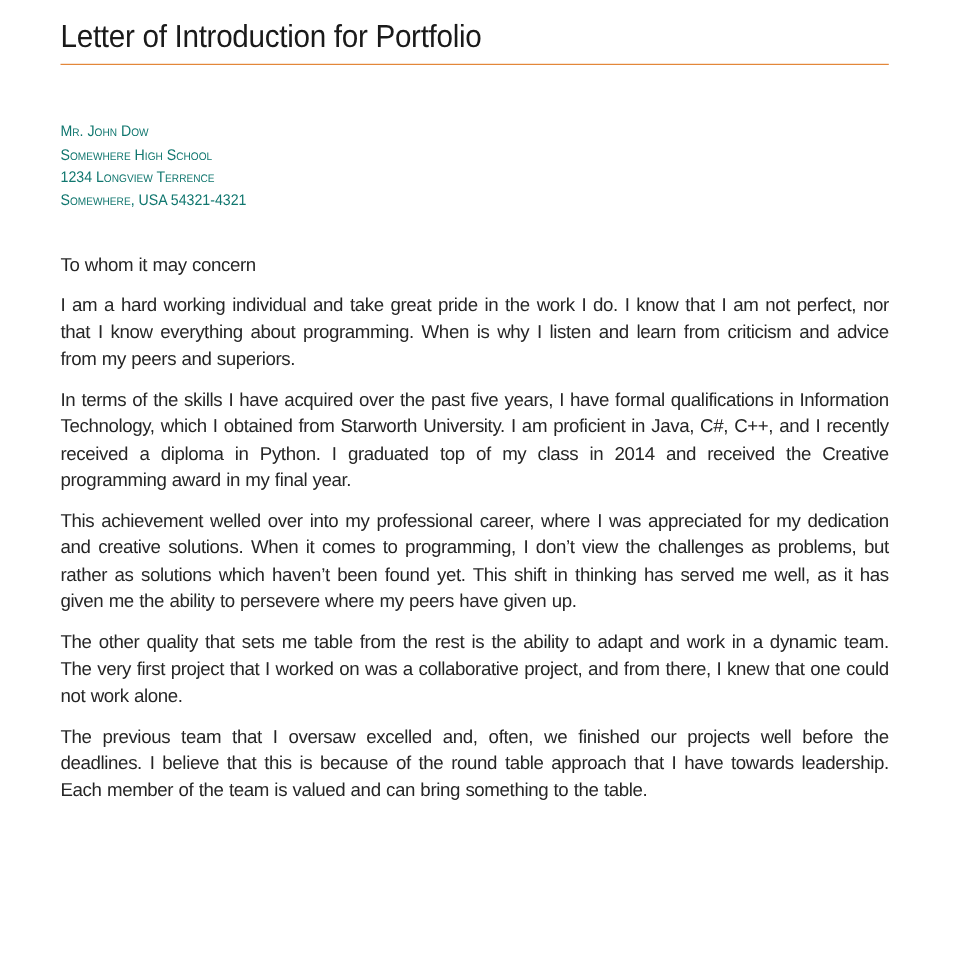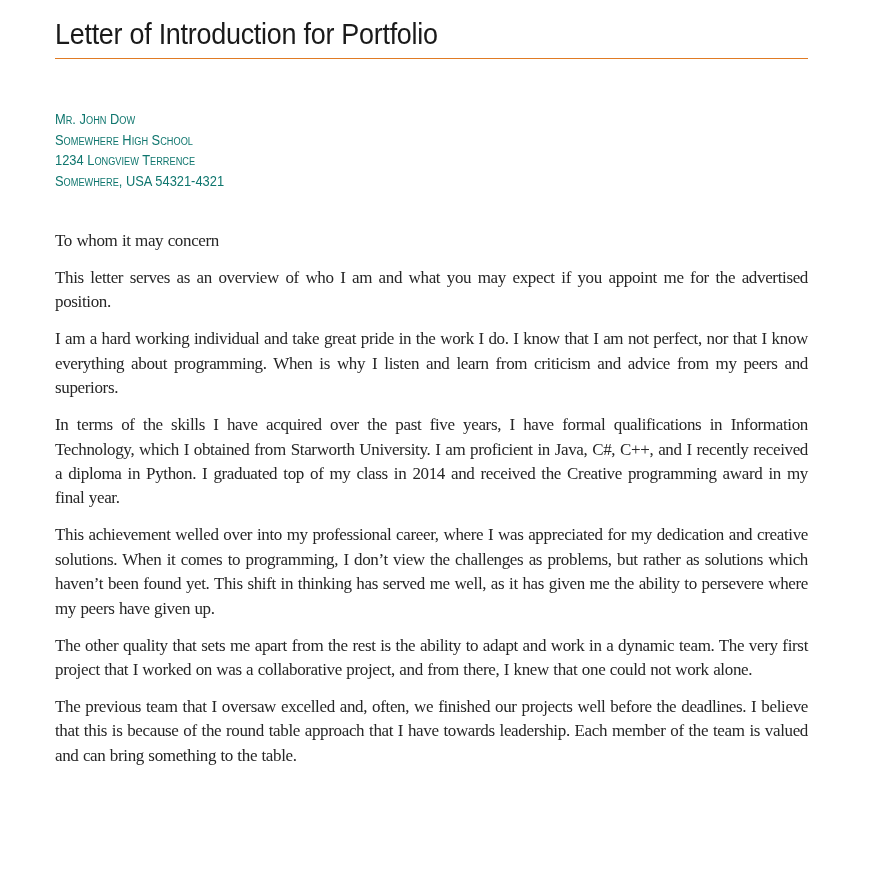--- a/index.html
+++ b/index.html
@@ -3,39 +3,38 @@
 <meta charset="utf-8">
 <style>
   html, body { margin: 0; padding: 0; background: #ffffff; }
   body { width: 881px; height: 886px; overflow: hidden; position: relative; font-family: "Liberation Sans", sans-serif; color: #262626; }
   .page { position: absolute; left: 55px; top: 0; width: 753px; }
   .title { position: absolute; left: 0; top: 18px; font-size: 29px; font-weight: normal; color: #1a1a1a; letter-spacing: -0.3px; white-space: nowrap; transform: scaleX(0.93); transform-origin: left; }
   .rule { position: absolute; left: 0; top: 58px; width: 753px; height: 1px; background: #e07b24; }
   .sender { position: absolute; left: 0; top: 109px; font-size: 14px; line-height: 20.5px; color: #0f766e; font-variant: small-caps; }
   .sender div { white-space: nowrap; transform: scaleX(0.92); transform-origin: left; }
   .body { position: absolute; left: 0; top: 229px; width: 753px; font-size: 17px; line-height: 24.4px; }
-  .body p { margin: 0 0 12.6px 0; text-align: justify; letter-spacing: -0.35px; word-spacing: 0.5px; font-family: Liberation Serif, serif; }
+  .body p { margin: 0 0 12.6px 0; text-align: justify; letter-spacing: -0.35px; word-spacing: 0.5px; }
   .body p.salutation { margin-bottom: 12.6px; }
 </style>
 </head>
 <body>
 
 <div class="page">
   <div class="title">Letter of Introduction for Portfolio</div>
   <div class="rule"></div>
 
   <div class="sender">
     <div>Mr. John Dow</div>
     <div>Somewhere High School</div>
     <div>1234 Longview Terrence</div>
     <div>Somewhere, USA  54321-4321</div>
   </div>
 
   <div class="body">
     <p class="salutation">To whom it may concern</p>
-    <p>This letter serves as an overview of who I am and what you may expect if you appoint me for the advertised position.</p>
     <p>I am a hard working individual and take great pride in the work I do. I know that I am not perfect, nor that I know everything about programming. When is why I listen and learn from criticism and advice from my peers and superiors.</p>
     <p>In terms of the skills I have acquired over the past five years, I have formal qualifications in Information Technology, which I obtained from Starworth University. I am proficient in Java, C#, C++, and I recently received a diploma in Python. I graduated top of my class in 2014 and received the Creative programming award in my final year.</p>
     <p>This achievement welled over into my professional career, where I was appreciated for my dedication and creative solutions. When it comes to programming, I don’t view the challenges as problems, but rather as solutions which haven’t been found yet. This shift in thinking has served me well, as it has given me the ability to persevere where my peers have given up.</p>
-    <p>The other quality that sets me apart from the rest is the ability to adapt and work in a dynamic team. The very first project that I worked on was a collaborative project, and from there, I knew that one could not work alone.</p>
+    <p>The other quality that sets me table from the rest is the ability to adapt and work in a dynamic team. The very first project that I worked on was a collaborative project, and from there, I knew that one could not work alone.</p>
     <p>The previous team that I oversaw excelled and, often, we finished our projects well before the deadlines. I believe that this is because of the round table approach that I have towards leadership. Each member of the team is valued and can bring something to the table.</p>
   </div>
 </div>
 
 </body></html>

